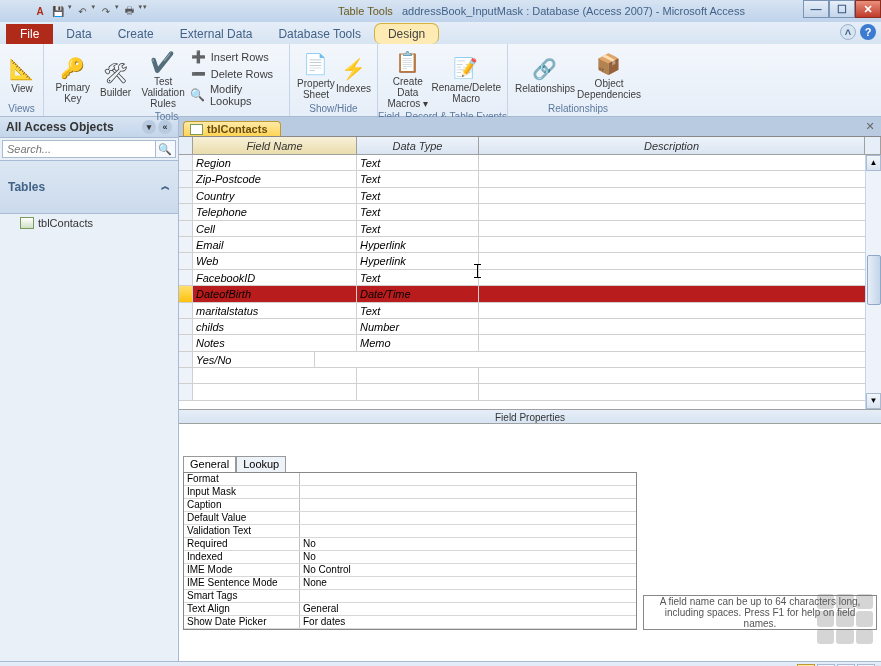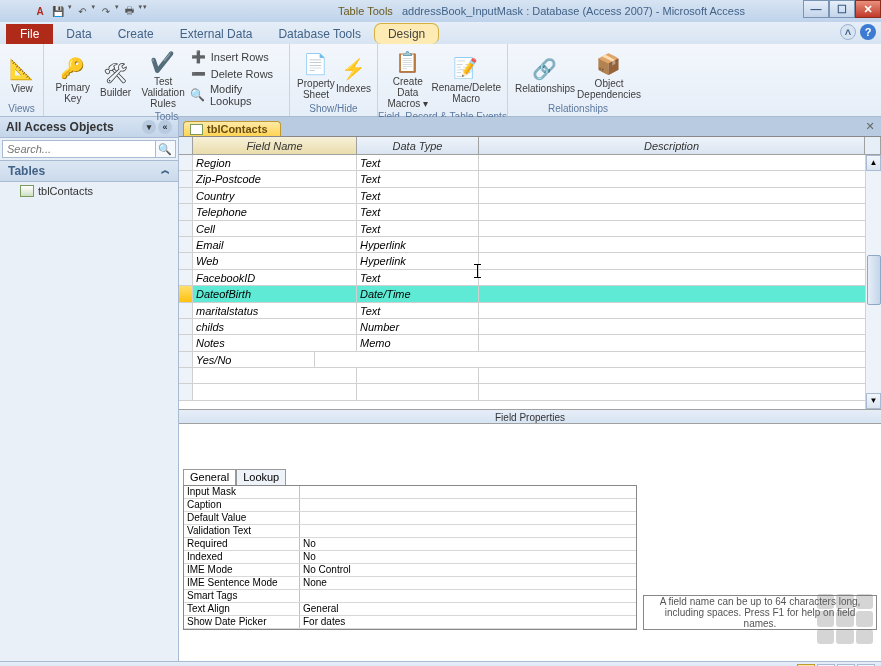--- a/index.html
+++ b/index.html
@@ -32,40 +32,40 @@
 .smallrow { display: flex; align-items: center; font-size: 11px; color: #3d3d3d; gap: 4px; }
 .smallrow .sic { width: 16px; height: 16px; font-size: 12px; display: flex; align-items: center; justify-content: center; }
 .main { display: flex; height: 544px; }
 .nav { width: 179px; background: #eaf0f7; border-right: 1px solid #a8bbd3; display: flex; flex-direction: column; }
 .nav-head { height: 21px; background: linear-gradient(#d7e4f2,#c4d5ea); display: flex; align-items: center; padding: 0 6px; font-weight: bold; color: #333; border-bottom: 1px solid #a8bbd3; }
 .nav-head .sp { flex: 1; }
 .nav-head .ar { width: 14px; height: 14px; border-radius: 7px; background: #b7cae0; font-size: 9px; display: flex; align-items: center; justify-content: center; margin-left: 2px; }
 .nav-search { padding: 2px; display: flex; }
 .nav-search input { flex: 1; height: 18px; font-size: 11px; font-style: italic; color: #888; padding: 0 4px; border: 1px solid #a8bbd3; }
 .nav-search .mag { width: 20px; height: 18px; border: 1px solid #a8bbd3; border-left: none; display: flex; align-items: center; justify-content: center; font-size: 11px; background: #f5f8fc; }
-.nav-group { padding: 3px 8px; background: linear-gradient(#dce7f3,#cbdaec); font-weight: bold; color: #426287; border-top: 1px solid #a8bbd3; border-bottom: 1px solid #a8bbd3; display: flex; }
+.nav-group { padding: 19px 8px; background: linear-gradient(#dce7f3,#cbdaec); font-weight: bold; color: #426287; border-top: 1px solid #a8bbd3; border-bottom: 1px solid #a8bbd3; display: flex; }
 .nav-group .sp { flex: 1; }
 .nav-item { padding: 3px 4px 3px 20px; font-size: 11px; color: #333; display: flex; align-items: center; gap: 4px; }
 .nav-item .ti { width: 14px; height: 12px; background: linear-gradient(#fff,#cfe0c4); border: 1px solid #7a9b5e; }
 .content { flex: 1; display: flex; flex-direction: column; position: relative; }
 .doc-tab-row { height: 20px; display: flex; align-items: flex-end; background: #b8cbe1; border-bottom: 1px solid #888; padding-left: 4px; position: relative; }
 .doc-tab { background: linear-gradient(#ffe9a7,#ffd454); border: 1px solid #c09930; border-bottom: none; border-radius: 4px 4px 0 0; padding: 1px 12px 1px 6px; font-size: 11px; font-weight: bold; color: #6a4d10; display: flex; align-items: center; gap: 4px; }
 .doc-tab .ti { width: 13px; height: 11px; background: #fff; border: 1px solid #7a9b5e; }
 .doc-close { position: absolute; right: 4px; top: 3px; width: 14px; height: 14px; font-size: 11px; color: #666; text-align: center; }
 .grid { flex: 1; display: flex; flex-direction: column; overflow: hidden; font-style: italic; }
 .grid-head { display: flex; height: 18px; border-bottom: 1px solid #a0a0a0; }
 .gh-cell { background: linear-gradient(#f7f0d7,#eaddac); border-right: 1px solid #a0a0a0; text-align: center; font-size: 11px; line-height: 18px; color: #333; }
 .gh-sel { width: 14px; background: #e6eef8; }
 .gh-fn { width: 164px; }
 .gh-dt { width: 122px; background: linear-gradient(#eef3fa,#dae5f2); }
 .gh-desc { flex: 1; background: linear-gradient(#eef3fa,#dae5f2); }
 .gh-sb { width: 16px; background: #e6eef8; }
 .grid-body { flex: 1; overflow: hidden; position: relative; }
 .grow { display: flex; height: 16.4px; border-bottom: 1px solid #d0d0d0; background: #fff; font-size: 11px; }
-.grow.selrow { background: #5eead4; }
+.grow.selrow { background: #b91c1c; }
 .grow.selrow .gc-sel { background: linear-gradient(#ffdf6b,#ffc20e); }
 .gc { border-right: 1px solid #d0d0d0; padding: 0 3px; line-height: 16px; overflow: hidden; }
 .gc-sel { width: 14px; background: #eef3fa; }
 .gc-fn { width: 164px; }
 .gc-dt { width: 122px; }
 .gc-desc { flex: 1; }
 .cursor-ibeam { position: absolute; left: 298px; top: 127px; width: 1px; height: 14px; background: #000; }
 .cursor-ibeam::before, .cursor-ibeam::after { content: ""; position: absolute; width: 7px; height: 1px; background: #000; left: -3px; }
 .cursor-ibeam::before { top: 0; }
 .cursor-ibeam::after { bottom: 0; }
@@ -354,20 +354,24 @@
 
     <div class="fp-bar">Field Properties</div>
     <div class="fp-area" style="height:210px;flex:none;">
       <div class="fp-left">
         <div class="fp-tabs">
           <div class="fp-tab active">General</div>
           <div class="fp-tab">Lookup</div>
         </div>
         <div class="fp-grid" id="fp-grid">
             <div class="fp-row">
+              <div class="fp-lbl">Format</div>
+              <div class="fp-val"></div>
+            </div>
+            <div class="fp-row">
               <div class="fp-lbl">Input Mask</div>
               <div class="fp-val"></div>
             </div>
             <div class="fp-row">
               <div class="fp-lbl">Caption</div>
               <div class="fp-val"></div>
             </div>
             <div class="fp-row">
               <div class="fp-lbl">Default Value</div>
               <div class="fp-val"></div>

